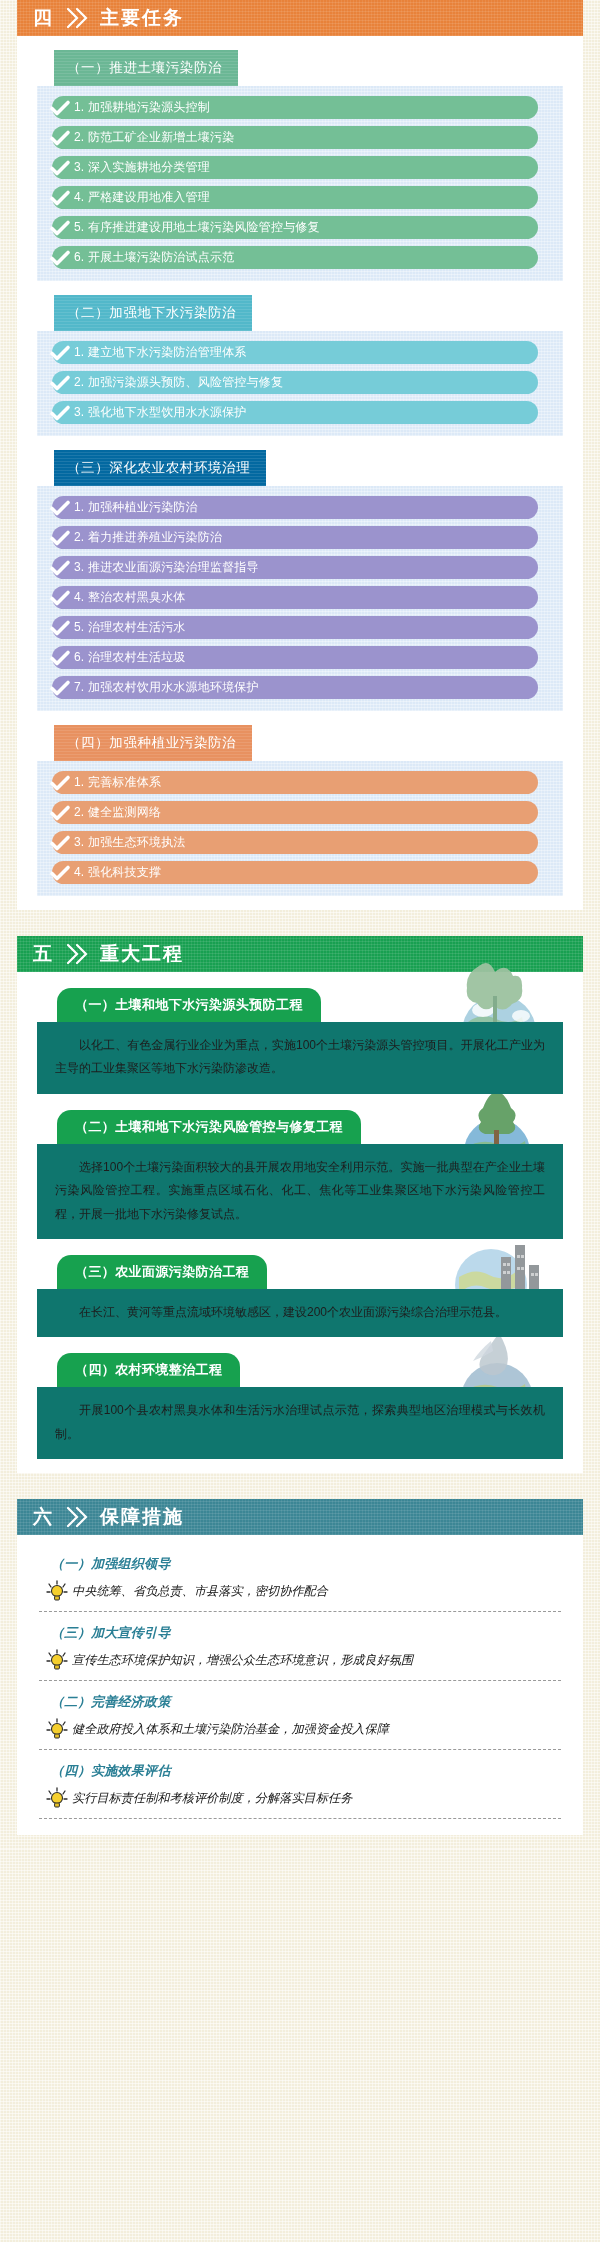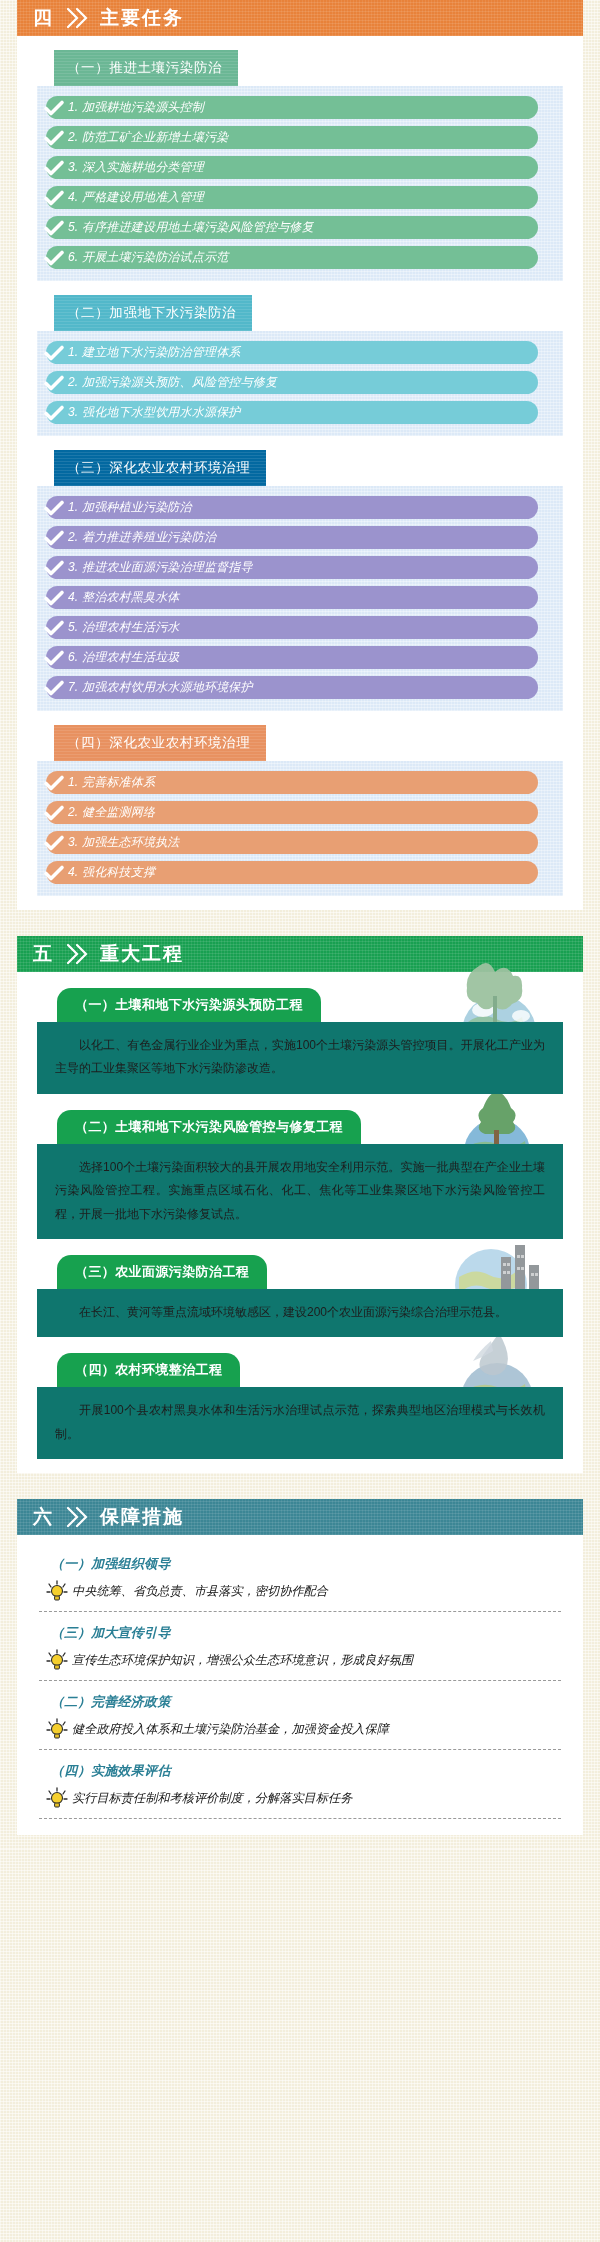--- a/index.html
+++ b/index.html
@@ -71,25 +71,24 @@
     margin-left: 17px;
     letter-spacing: .6px;
     position: relative;
   }
   .tg-head::after {
     content: ""; position: absolute; inset: 0;
     background-image: repeating-linear-gradient(0deg, rgba(255,255,255,.10) 0 1px, rgba(0,0,0,0) 1px 3px);
   }
   .tg-body {
     background: #dce9f7;
-    padding: 10px 25px 12px 9px;
+    padding: 10px 25px 12px 15px;
     background-image:
       repeating-linear-gradient(0deg, rgba(255,255,255,.35) 0 1px, rgba(0,0,0,0) 1px 3px),
       repeating-linear-gradient(90deg, rgba(255,255,255,.25) 0 1px, rgba(0,0,0,0) 1px 3px);
-    font-style: italic;
   }
   .pill {
     display: flex; align-items: center;
     border-radius: 14px;
     height: 23px;
     margin: 0 0 7px 0;
     padding-left: 2px;
     color: #ffffff;
     font-size: 12px;
     position: relative;
@@ -330,21 +329,21 @@
               <svg width="24" height="20" viewBox="0 0 24 20">
                 <path d="M4 10.5 L9 15.5 L20 4.5" fill="none" stroke="#ffffff" stroke-width="3.6" stroke-linecap="round" stroke-linejoin="round"></path>
               </svg>
             </span>
           <span class="ptxt">7. 加强农村饮用水水源地环境保护</span>
         </div>
       </div>
     </div>
 
     <div class="taskgroup g-orange">
-      <div class="tg-head">（四）深化农业农村环境治理</div>
+      <div class="tg-head">（四）加强种植业污染防治</div>
       <div class="tg-body">
         <div class="pill">
           <span class="check">
               <svg width="24" height="20" viewBox="0 0 24 20">
                 <path d="M4 10.5 L9 15.5 L20 4.5" fill="none" stroke="#ffffff" stroke-width="3.6" stroke-linecap="round" stroke-linejoin="round"></path>
               </svg>
             </span>
           <span class="ptxt">1. 完善标准体系</span>
         </div>
         <div class="pill">

